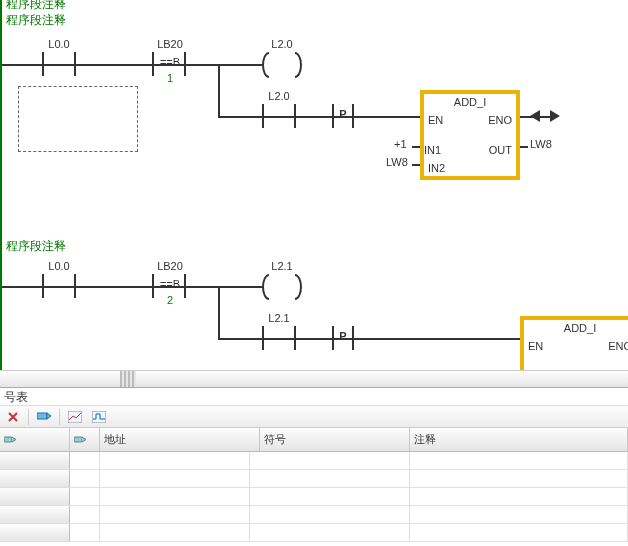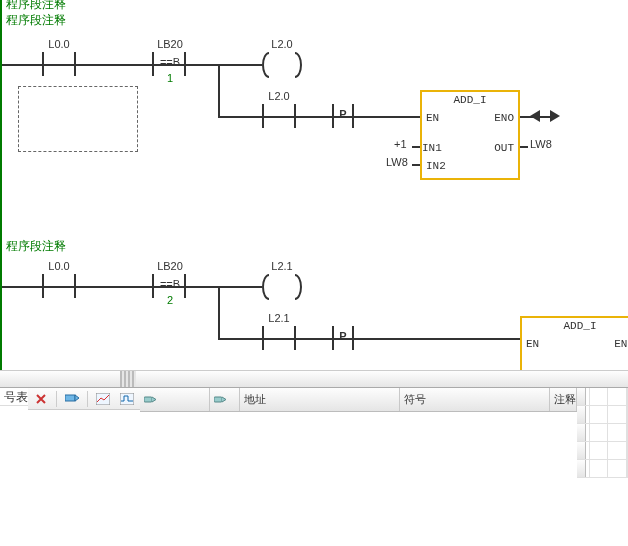--- a/index.html
+++ b/index.html
@@ -6,33 +6,33 @@
   html, body { width: 628px; height: 546px; overflow: hidden; font-family: "Microsoft YaHei", Arial, sans-serif; font-size: 11px; background: #fff; }
   .top-area { position: relative; height: 370px; border-left: 2px solid #007b00; overflow: hidden; }
   .ladder-canvas { position: absolute; top: 0; left: 0; width: 900px; height: 370px; }
   .seg-label-top-cut { position: absolute; left: 4px; top: -4px; color: #007b00; font-size: 12px; }
   .seg-label { position: absolute; left: 4px; color: #007b00; font-size: 12px; }
   .hline { position: absolute; height: 2px; background: #333; }
   .vline { position: absolute; width: 2px; background: #333; }
   .plc-text { position: absolute; font-size: 11px; color: #333; text-align: left; transform: translateX(-50%); }
   .green-num { color: #007b00; }
   .contact-vert { position: absolute; width: 2px; height: 24px; background: #333; }
-  .box { position: absolute; border: 2px solid #eab308; background: transparent; font-family: Liberation Mono, monospace; }
+  .box { position: absolute; border: 4px solid #eab308; background: transparent; }
   .box-inner-label { position: absolute; font-size: 11px; color: #333; }
   .outer-label { position: absolute; font-size: 11px; color: #333; }
   .coil-arc { position: absolute; width: 14px; height: 26px; border: 2px solid #333; border-radius: 50%; }
   .coil-arc.left { clip-path: inset(0 50% 0 0); }
   .coil-arc.right { clip-path: inset(0 0 0 50%); }
   .arrowhead { position: absolute; width: 0; height: 0; border-top: 6px solid transparent; border-bottom: 6px solid transparent; border-left: 10px solid #333; }
   .dotted-box { position: absolute; border: 1px dashed #666; top: 86px; left: 16px; width: 120px; height: 66px; }
 
   .splitter-h { position: relative; height: 18px; background: linear-gradient(#fefefe,#e6e6e6); border-top: 1px solid #ccc; border-bottom: 1px solid #aaa; }
   .splitter-h .grip { position: absolute; left: 120px; top: 0; width: 16px; height: 100%; background: repeating-linear-gradient(90deg,#bbb 0,#bbb 2px,#e6e6e6 2px,#e6e6e6 4px); }
 
-  .bottom-area { height: 158px; display: flex; flex-direction: row; }
+  .bottom-area { height: 158px; display: flex; flex-direction: column; }
   .panel-title { height: 18px; background: #fff; border-bottom: 1px solid #ddd; padding-left: 4px; font-size: 12px; color: #333; line-height: 18px; }
   .toolbar { height: 22px; background: linear-gradient(#fdfdfd,#ececec); border-bottom: 1px solid #ccc; display: flex; align-items: center; gap: 6px; padding: 0 4px; }
   .tb-btn { width: 18px; height: 18px; display: flex; align-items: center; justify-content: center; border: 1px solid transparent; border-radius: 2px; }
   .tb-sep { width: 1px; height: 16px; background: #ccc; }
   .grid-header { display: flex; background: linear-gradient(#fdfdfd,#e5e5e5); border-bottom: 1px solid #bcbcbc; height: 24px; }
   .gh-cell { border-right: 1px solid #c8c8c8; display: flex; align-items: center; padding-left: 4px; color: #333; position: relative; }
   .gh0 { width: 70px; }
   .gh1 { width: 30px; }
   .gh2 { width: 150px; }
   .gh3 { width: 160px; }

